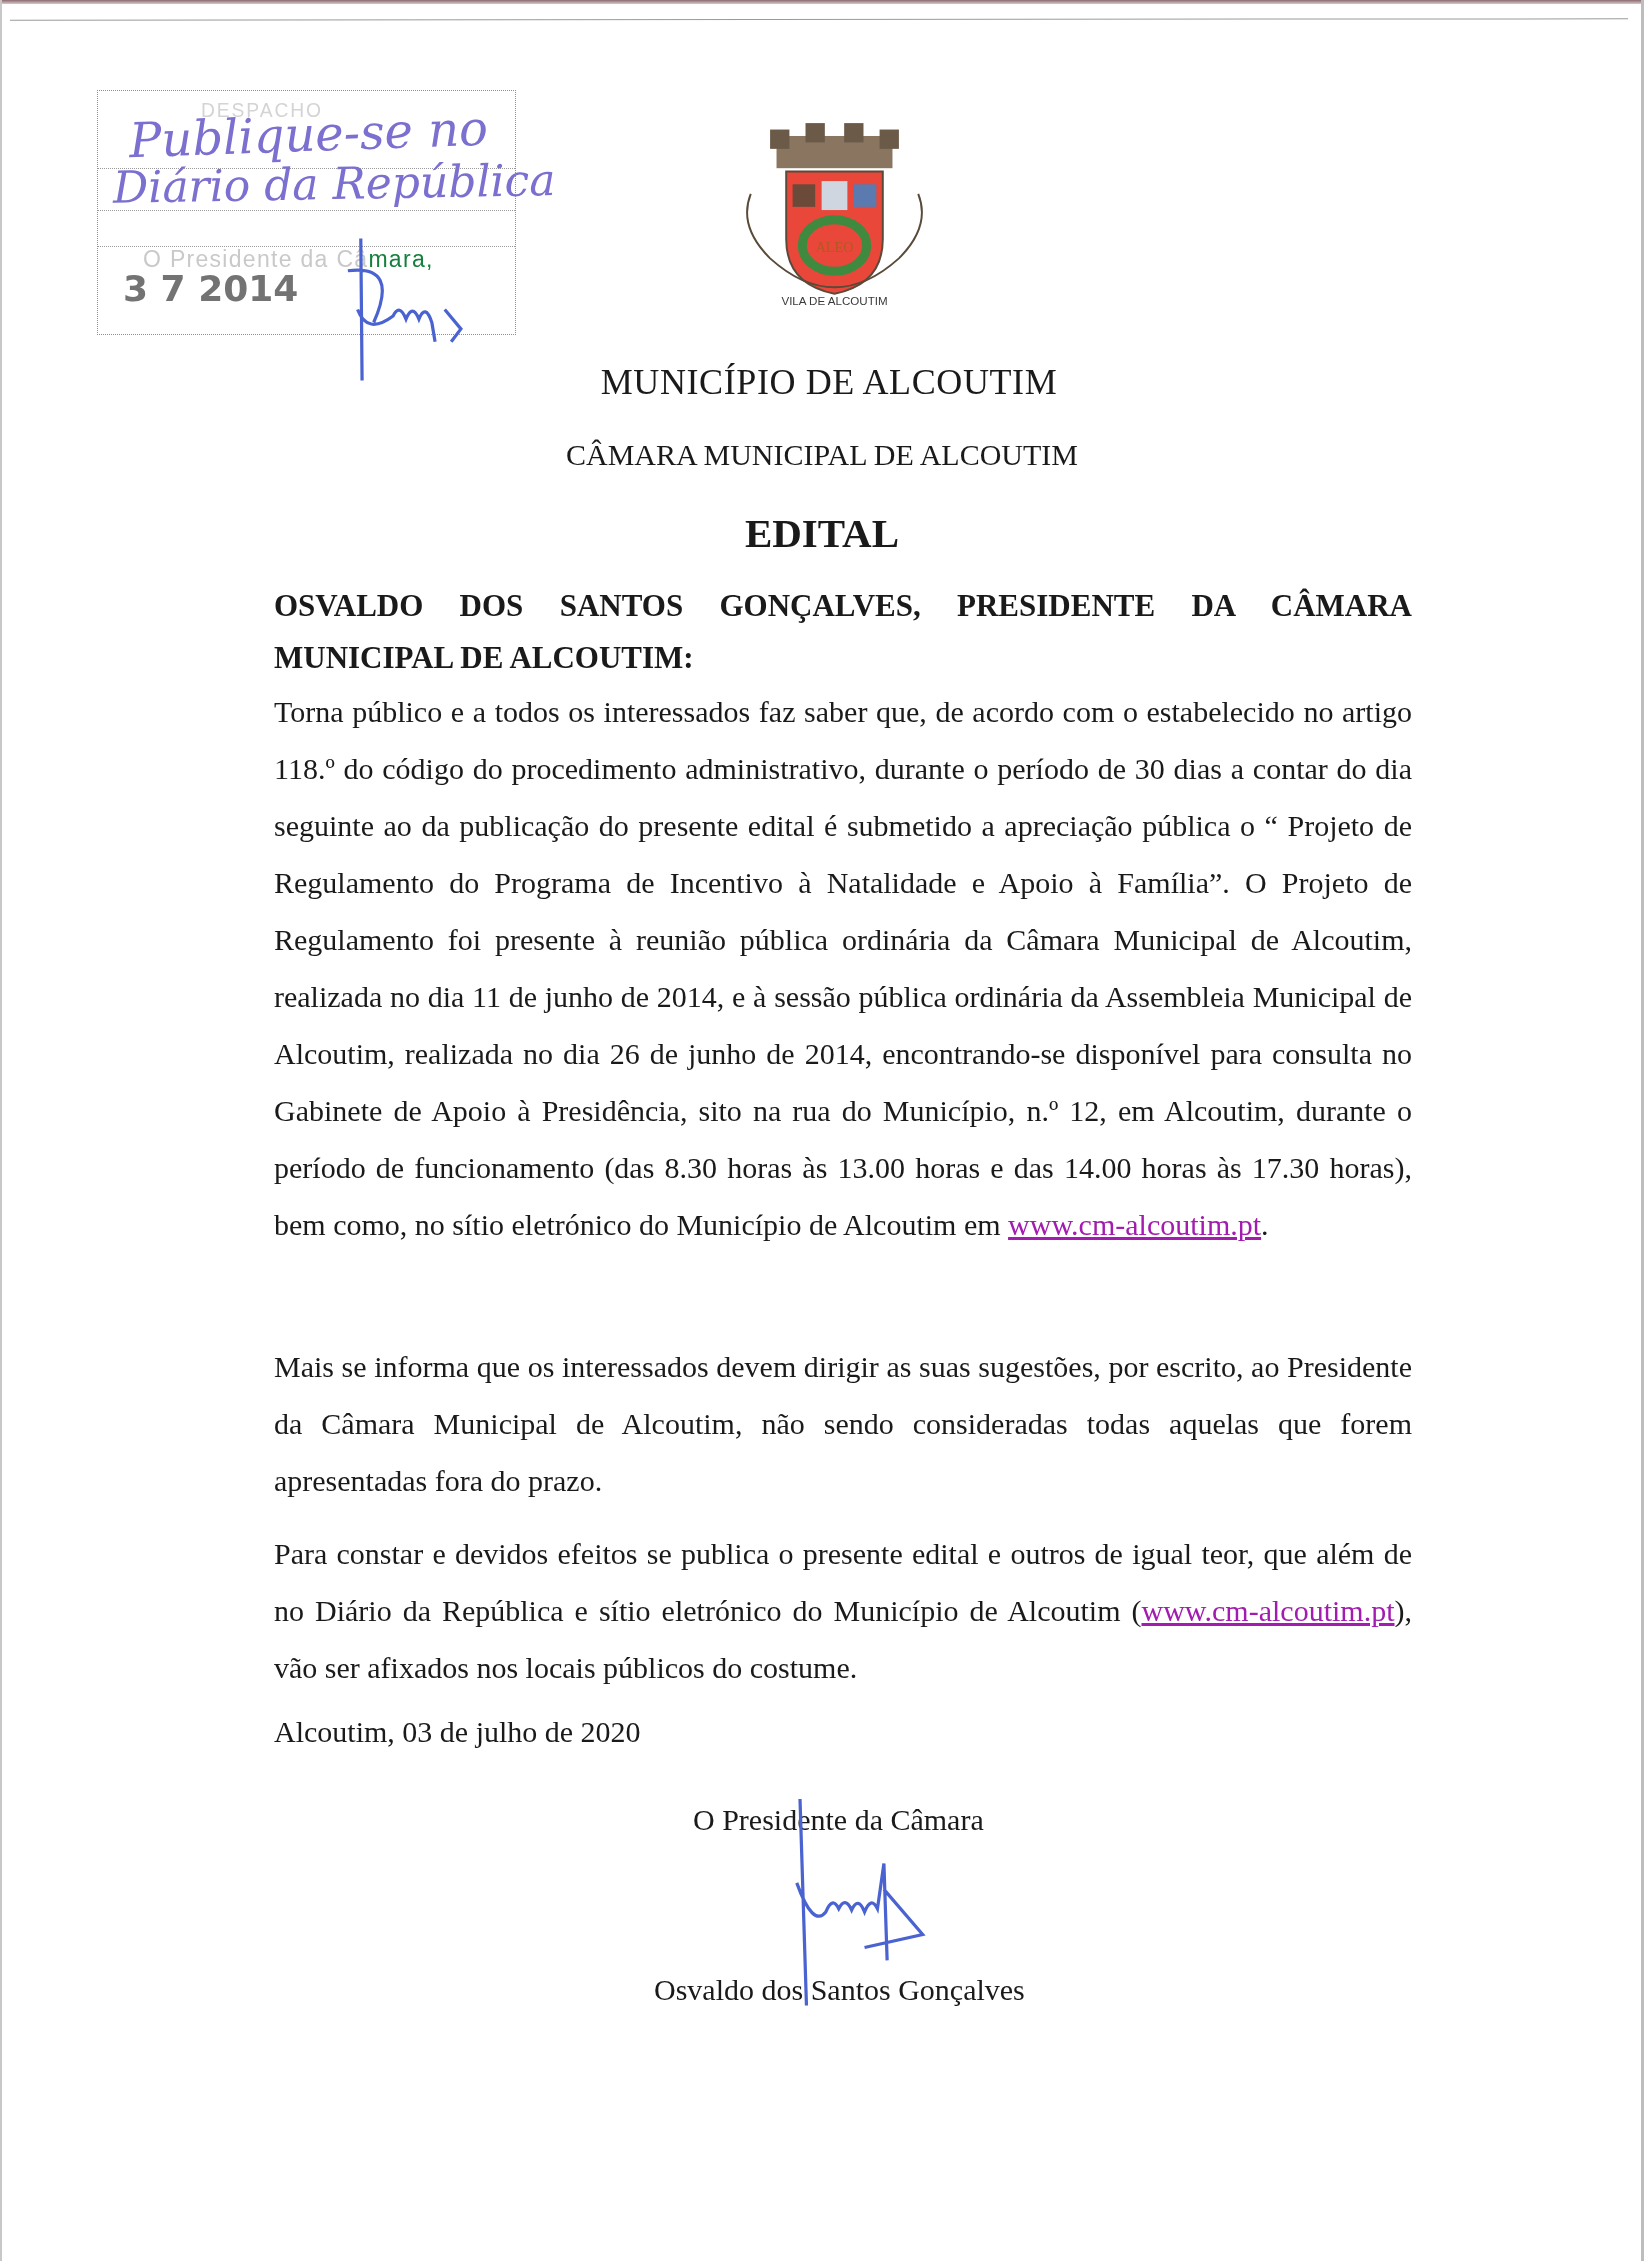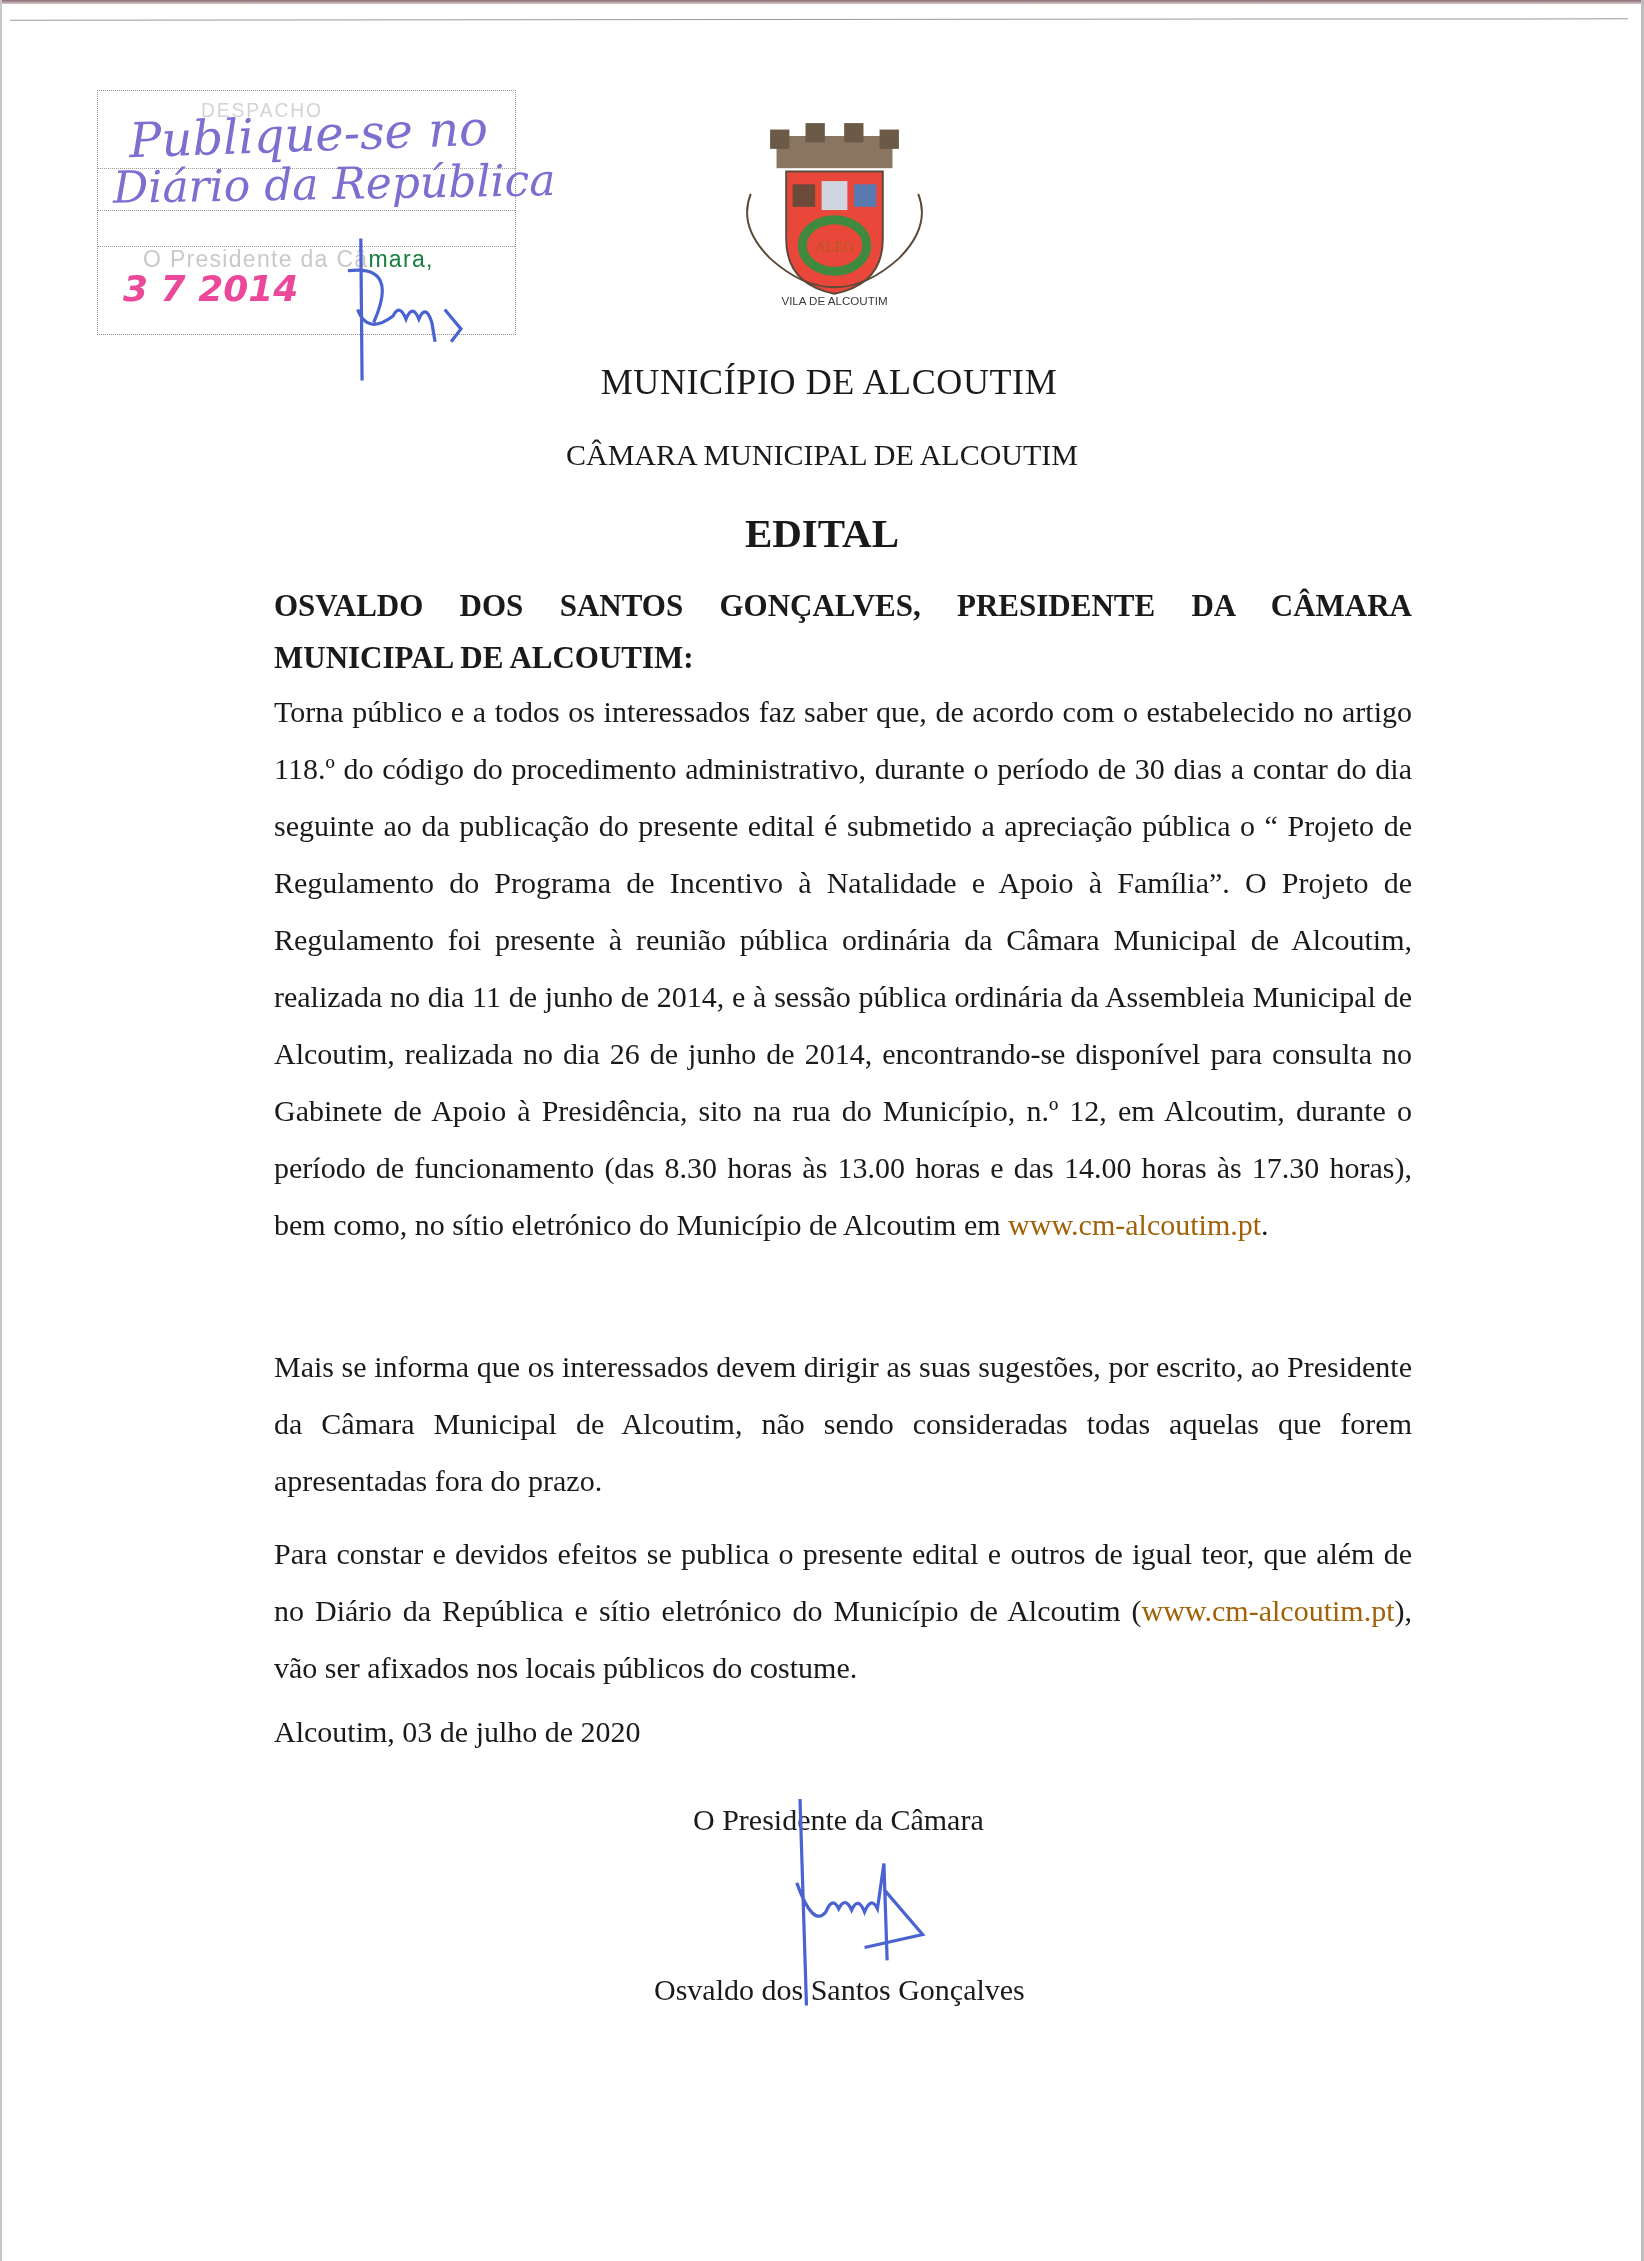--- a/index.html
+++ b/index.html
@@ -16,39 +16,39 @@
 
   
   .stamp { position: absolute; left: 97px; top: 90px; width: 419px; height: 245px; border: 1.9px dotted #8f8f8f; box-sizing: border-box; }
   .stamp-row-line { position: absolute; left: 0; width: 100%; border-top: 1.3px dotted #9a9a9a; }
   .stamp-header { position: absolute; left: 103px; top: 9px; font-family: "Liberation Sans", sans-serif; font-size: 19.3px; color: #d4d4d4; letter-spacing: 1.9px; }
   .stamp-sig-label { position: absolute; left: 45px; top: 155px; font-family: "Liberation Sans", sans-serif; font-size: 23px; color: #c9c9c9; letter-spacing: 1.3px; }
   .stamp-sig-label span.end { color: #15803d; }
   .handwriting { position: absolute; font-family: "DejaVu Serif", serif; font-style: italic; color: #7b6fd0; }
   .hw1 { left: 129px; top: 106px; font-size: 48px; transform: rotate(-2deg); }
   .hw2 { left: 113px; top: 158px; font-size: 44px; transform: rotate(-1deg); }
-  .hw-date { position: absolute; left: 123px; top: 268px; font-family: "DejaVu Sans", sans-serif; font-size: 36px; color: #ec4899; font-weight: bold; font-style: italic; }
+  .hw-date { position: absolute; left: 123px; top: 268px; font-family: "DejaVu Sans", sans-serif; font-size: 36px; color: #737373; font-weight: bold; }
 
   
   .crest { position: absolute; left: 725px; top: 123px; width: 219px; height: 187px; }
 
   .center-text { position: absolute; left: 0; width: 1644px; text-align: center; }
   .municipio { top: 361px; font-size: 36px; letter-spacing: 0.6px; padding-left: 7px; }
   .camara { top: 438px; font-size: 30px; }
   .edital { top: 509px; font-size: 41px; font-weight: bold; }
 
   .body-block { position: absolute; left: 274px; width: 1138px; font-size: 30px; line-height: 57px; text-align: justify; }
   .heading { top: 580px; font-weight: bold; font-size: 31px; line-height: 52px; text-align: justify; text-align-last: left; }
   .p1 { top: 683px; }
   .p2 { top: 1338px; }
   .p3 { top: 1525px; }
   .date-line { position: absolute; left: 274px; top: 1715px; font-size: 30px; }
   .pres-title { position: absolute; left: 693px; top: 1803px; font-size: 30px; text-align: center; }
   .pres-name { position: absolute; left: 654px; top: 1973px; font-size: 30px; }
-  a.link { color: #a16207; }
+  a.link { color: #a21caf; text-decoration: underline; }
   .sig { position: absolute; }
 </style>
 </head>
 <body>
 
 <div class="scan-top"></div>
 <div class="scan-line"></div>
 <div class="scan-left"></div>
 <div class="scan-right"></div>
 

